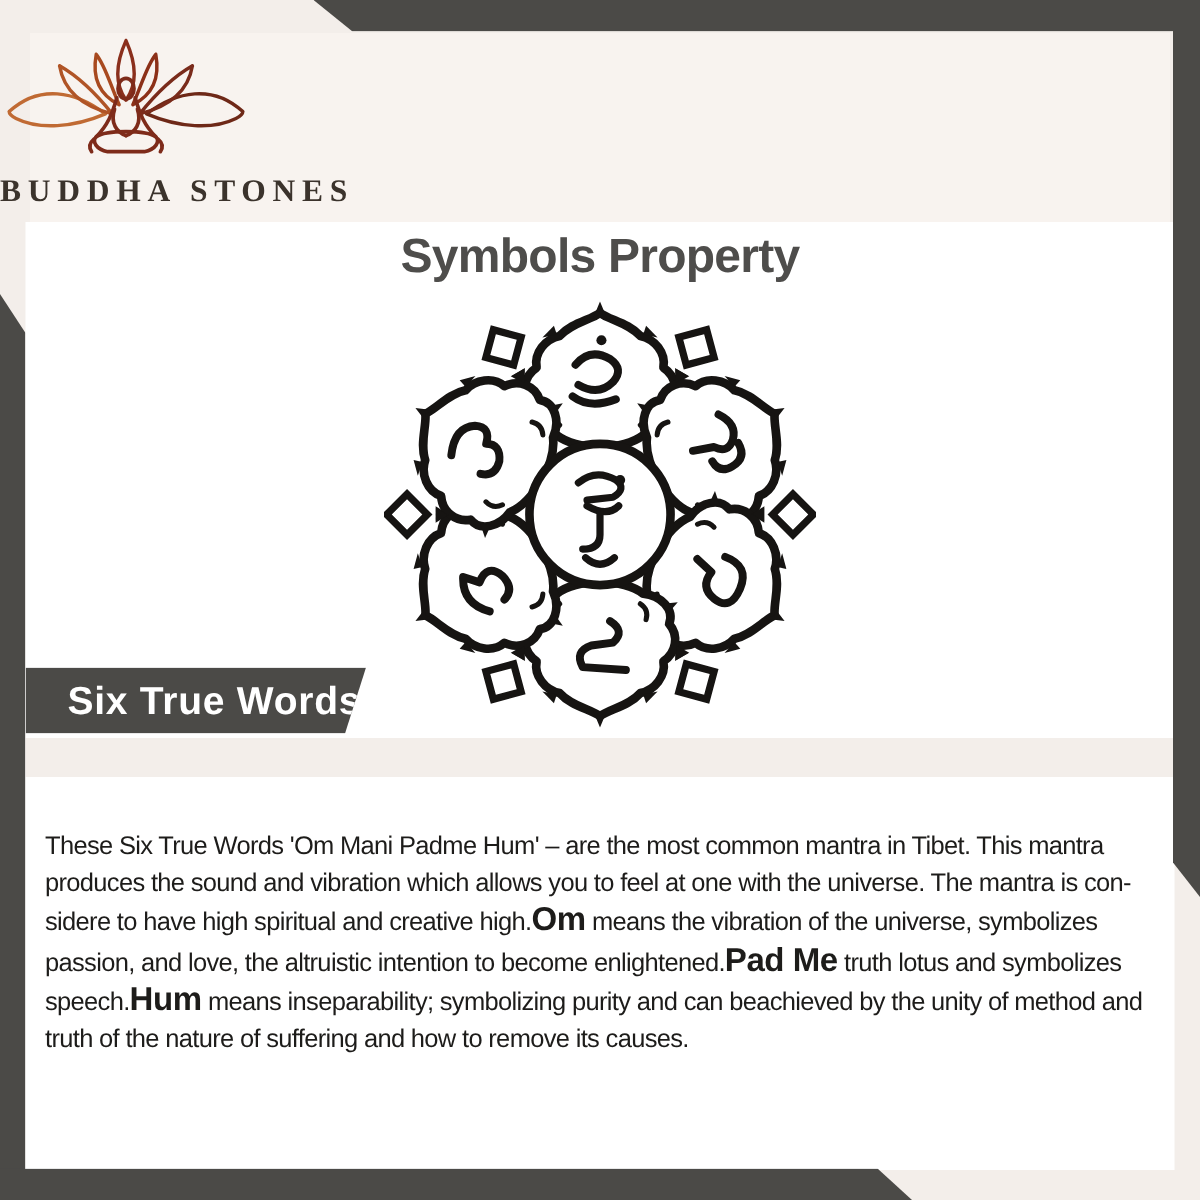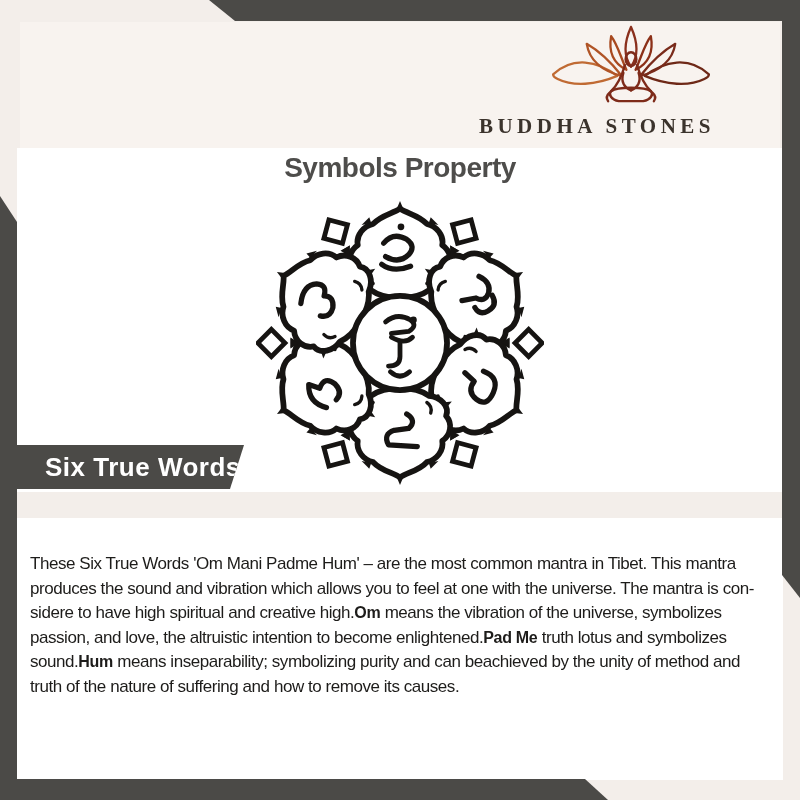--- a/index.html
+++ b/index.html
@@ -29,46 +29,46 @@
   .frame-top{left:209px;top:0;width:591px;height:21px;
     clip-path:polygon(0 0,100% 0,100% 100%,26px 100%)}
   .frame-right{left:782px;top:0;width:18px;height:598px;
     clip-path:polygon(0 0,100% 0,100% 100%,0 calc(100% - 23px))}
   .frame-left{left:0;top:196px;width:17px;height:604px;
     clip-path:polygon(0 0,100% 26px,100% 100%,0 100%)}
   .frame-bottom{left:0;top:779px;width:608px;height:21px;
     clip-path:polygon(0 0,585px 0,100% 100%,0 100%)}
 
   
-  .logo-wrap{position:absolute;left:0;top:24px;width:715px;text-align:right}
+  .logo-wrap{position:absolute;left:0;top:24px;width:715px;text-align:left}
   .logo-svg{width:168px;height:84px}
   .brand-name{display:block;margin-top:2px;font-family:"Liberation Serif","DejaVu Serif",serif;
     font-size:21px;font-weight:600;letter-spacing:4.5px;color:var(--brand-ink)}
 
   
   .page-title{position:absolute;left:0;top:152px;width:800px;text-align:center;
-    font-size:28px;font-weight:bold;color:var(--heading);letter-spacing:-.5px}
+    font-size:32px;font-weight:bold;color:var(--heading);letter-spacing:-.5px}
 
   
   .mandala{position:absolute;left:256px;top:199px;width:288px;height:288px}
 
   
   .badge{position:absolute;left:17px;top:445px;width:227px;height:44px;background:var(--frame);
     clip-path:polygon(0 0,100% 0,calc(100% - 14px) 100%,0 100%);
     display:flex;align-items:center;padding-left:28px}
   .badge span{color:var(--badge-text);font-size:26px;font-weight:bold;letter-spacing:.5px}
 
   
   .benefits{position:absolute;left:0;top:527px;width:800px;text-align:center;
     font-size:29px;font-weight:bold;color:var(--heading);letter-spacing:-.3px}
 
   
   .description{position:absolute;left:30px;top:552px;width:744px;color:var(--text)}
   .desc-line{white-space:nowrap;font-size:17px;line-height:24.6px;letter-spacing:-.45px}
-  .desc-line b{font-size:16px;letter-spacing:-.3px}
+  .desc-line b{font-size:22px;letter-spacing:-.3px}
 
   svg .stroke{fill:none;stroke:var(--ink);stroke-linecap:round;stroke-linejoin:round}
 </style>
 </head>
 <body>
 
 <div class="canvas">
 
   <div class="card"></div>
   <div class="white-panel"></div>
@@ -196,17 +196,17 @@
   <div class="badge">
     <span>Six True Words</span>
   </div>
 
 
   <div class="description">
       <div class="desc-line"><span>These Six True Words 'Om Mani Padme Hum' – are the most common mantra in Tibet. This mantra</span></div>
       <div class="desc-line"><span>produces the sound and vibration which allows you to feel at one with the universe. The mantra is con-</span></div>
       <div class="desc-line"><span>sidere to have high spiritual and creative high.</span><b>Om</b><span>  means the vibration of the universe, symbolizes</span></div>
       <div class="desc-line"><span>passion, and love, the altruistic intention to become enlightened.</span><b>Pad Me</b><span> truth lotus and symbolizes</span></div>
-      <div class="desc-line"><span>sound.</span><b>Hum</b><span> means inseparability; symbolizing purity and can beachieved by the unity of method and</span></div>
+      <div class="desc-line"><span>speech.</span><b>Hum</b><span> means inseparability; symbolizing purity and can beachieved by the unity of method and</span></div>
       <div class="desc-line"><span>truth of the nature of suffering and how to remove its causes.</span></div>
     </div>
 
 </div>
 
 </body></html>

